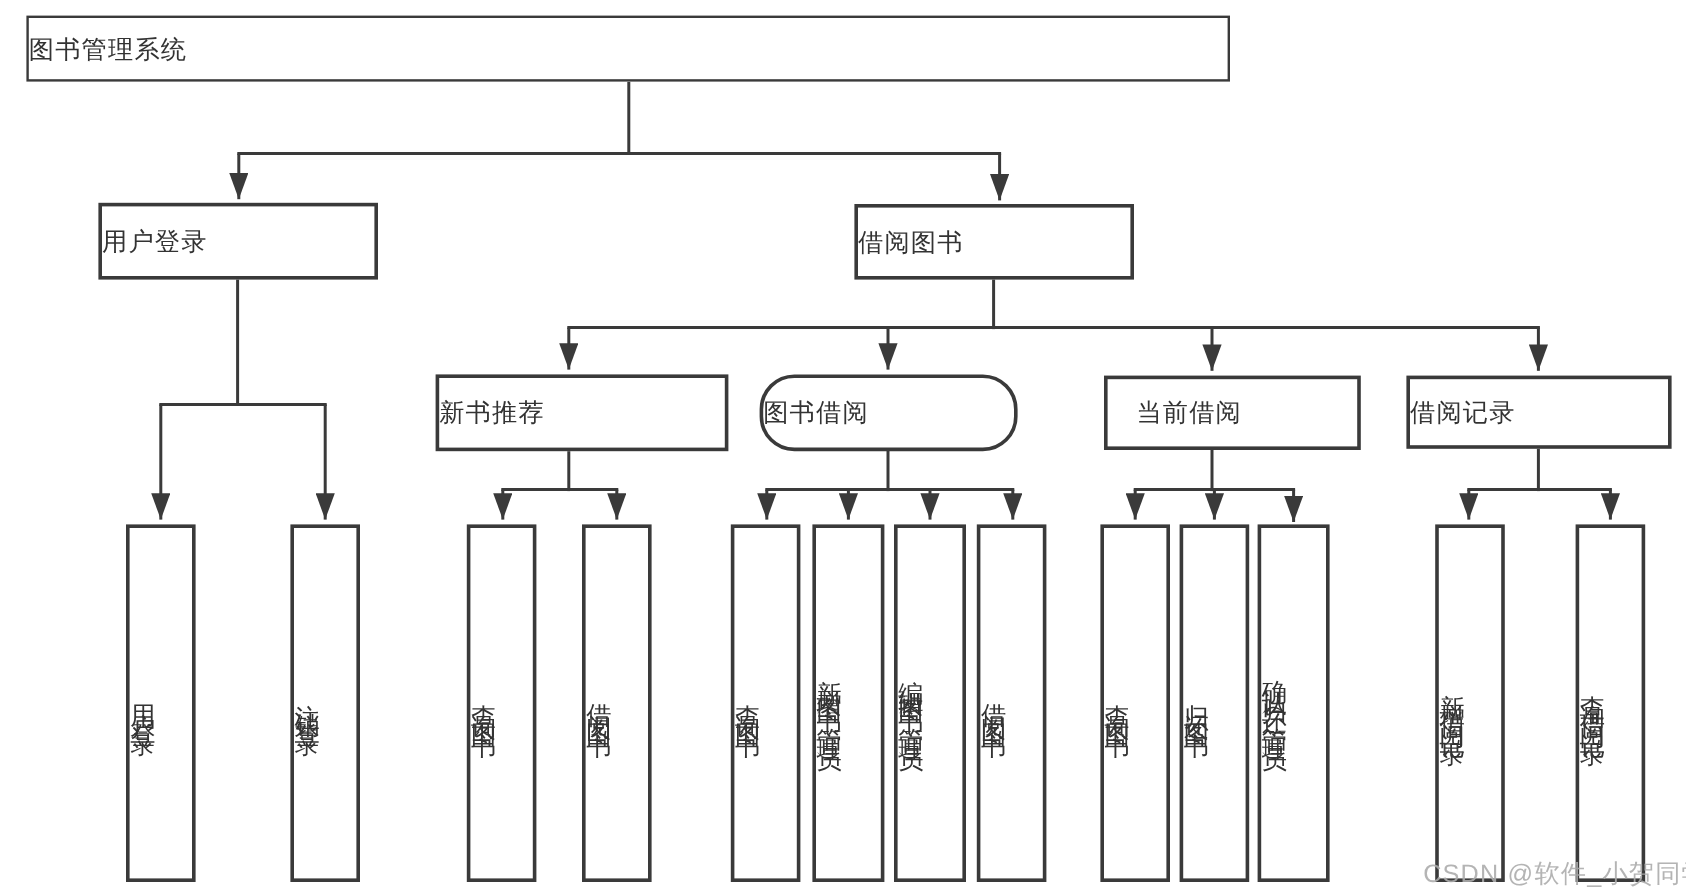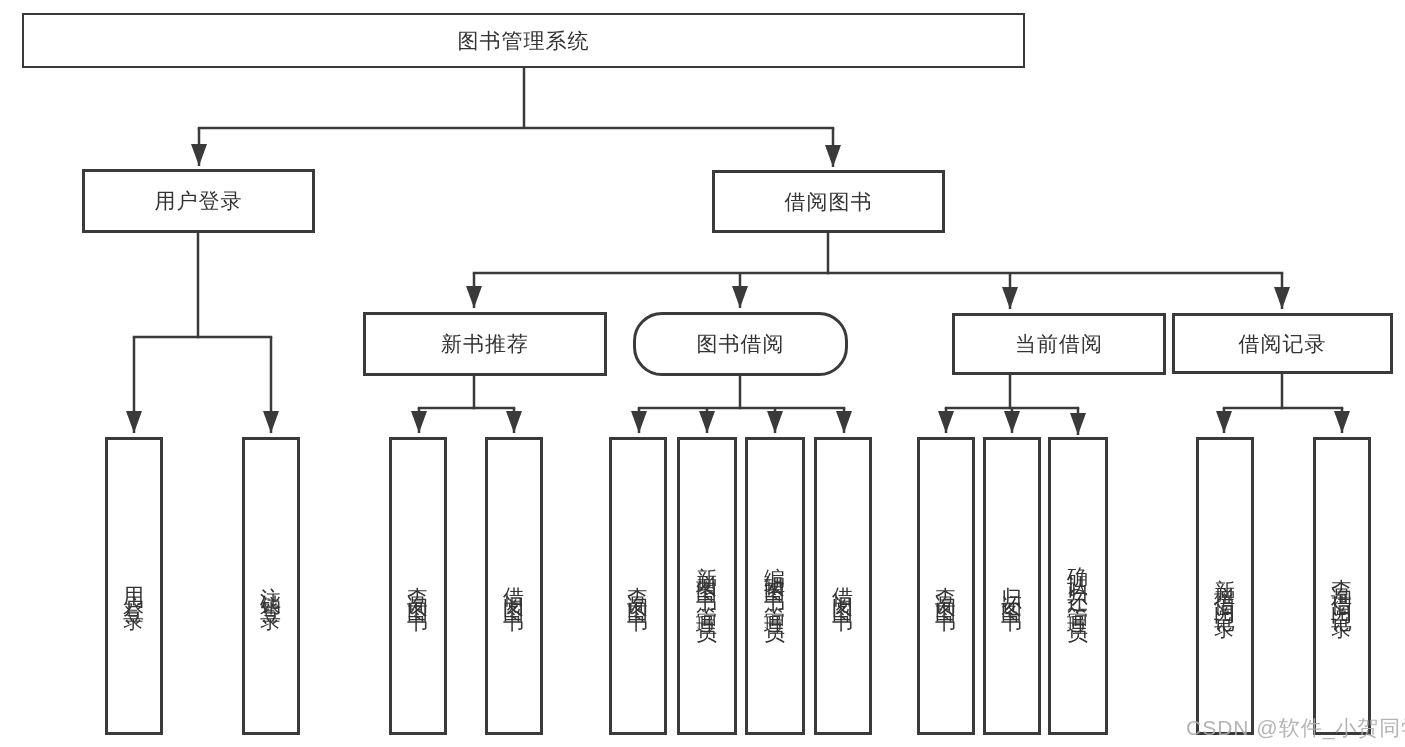--- a/index.html
+++ b/index.html
@@ -10,33 +10,33 @@
     font-family:"Liberation Sans","DejaVu Sans",sans-serif;
     color:#333333;
     overflow:hidden;
   }
   .edges{position:absolute;left:0;top:0;width:1405px;height:747px;}
   .node{
     position:absolute;
     box-sizing:border-box;
     background:#ffffff;
     border:3px solid #3a3a3a;
-    display:flex;align-items:center;justify-content:center;
+    display:flex;align-items:center;
     font-size:21px;
     letter-spacing:1px;
     color:#333333;
     text-align:center;
     z-index:2;
   }
   .n-root{left:22px;top:13px;width:1003px;height:55px;border-width:2px;}
   .n-l2a{left:82px;top:169px;width:233px;height:64px;}
   .n-l2b{left:712px;top:170px;width:233px;height:63px;}
   .n-l3a{left:363px;top:312px;width:244px;height:64px;}
   .n-l3b{left:633px;top:312px;width:215px;height:64px;border-radius:29px;}
-  .n-l3c{left:952px;top:313px;width:214px;height:62px;}
+  .n-l3c{left:920px;top:313px;width:214px;height:62px;padding-left:24px;}
   .n-l3d{left:1172px;top:313px;width:221px;height:61px;}
   .leaf{top:437px;width:58px;height:298px;border-width:3px;}
   .leaf .vtext{
     writing-mode:vertical-rl;
     text-orientation:mixed;
     letter-spacing:8px;
     font-size:21px;
     line-height:1;
     white-space:nowrap;
   }

